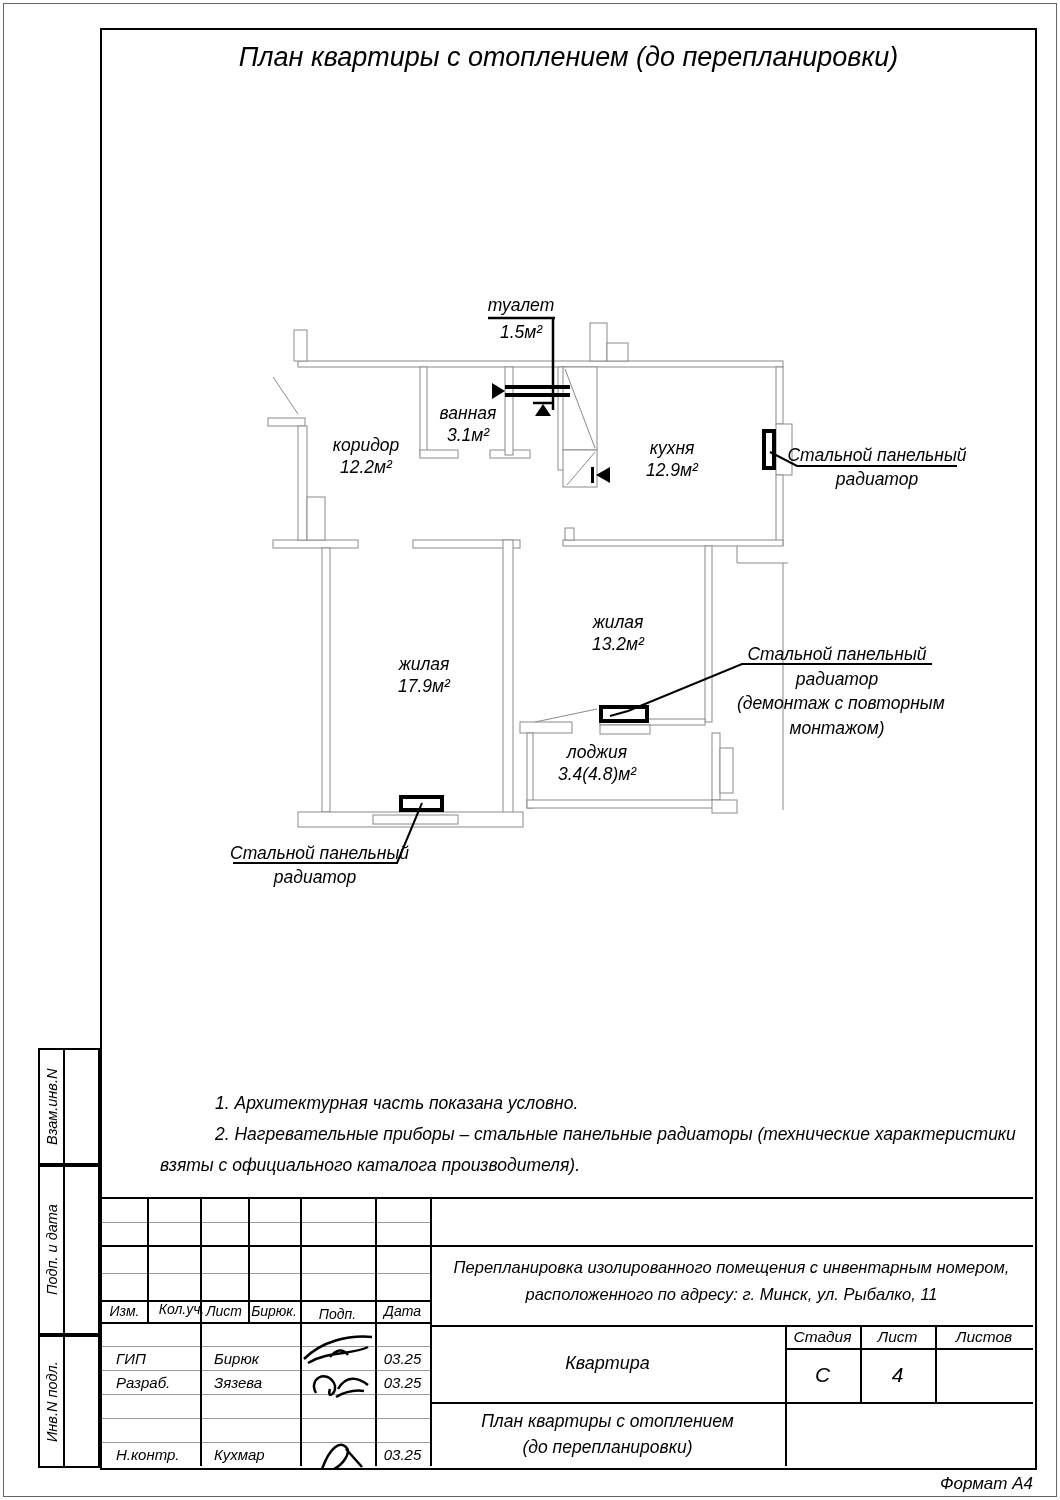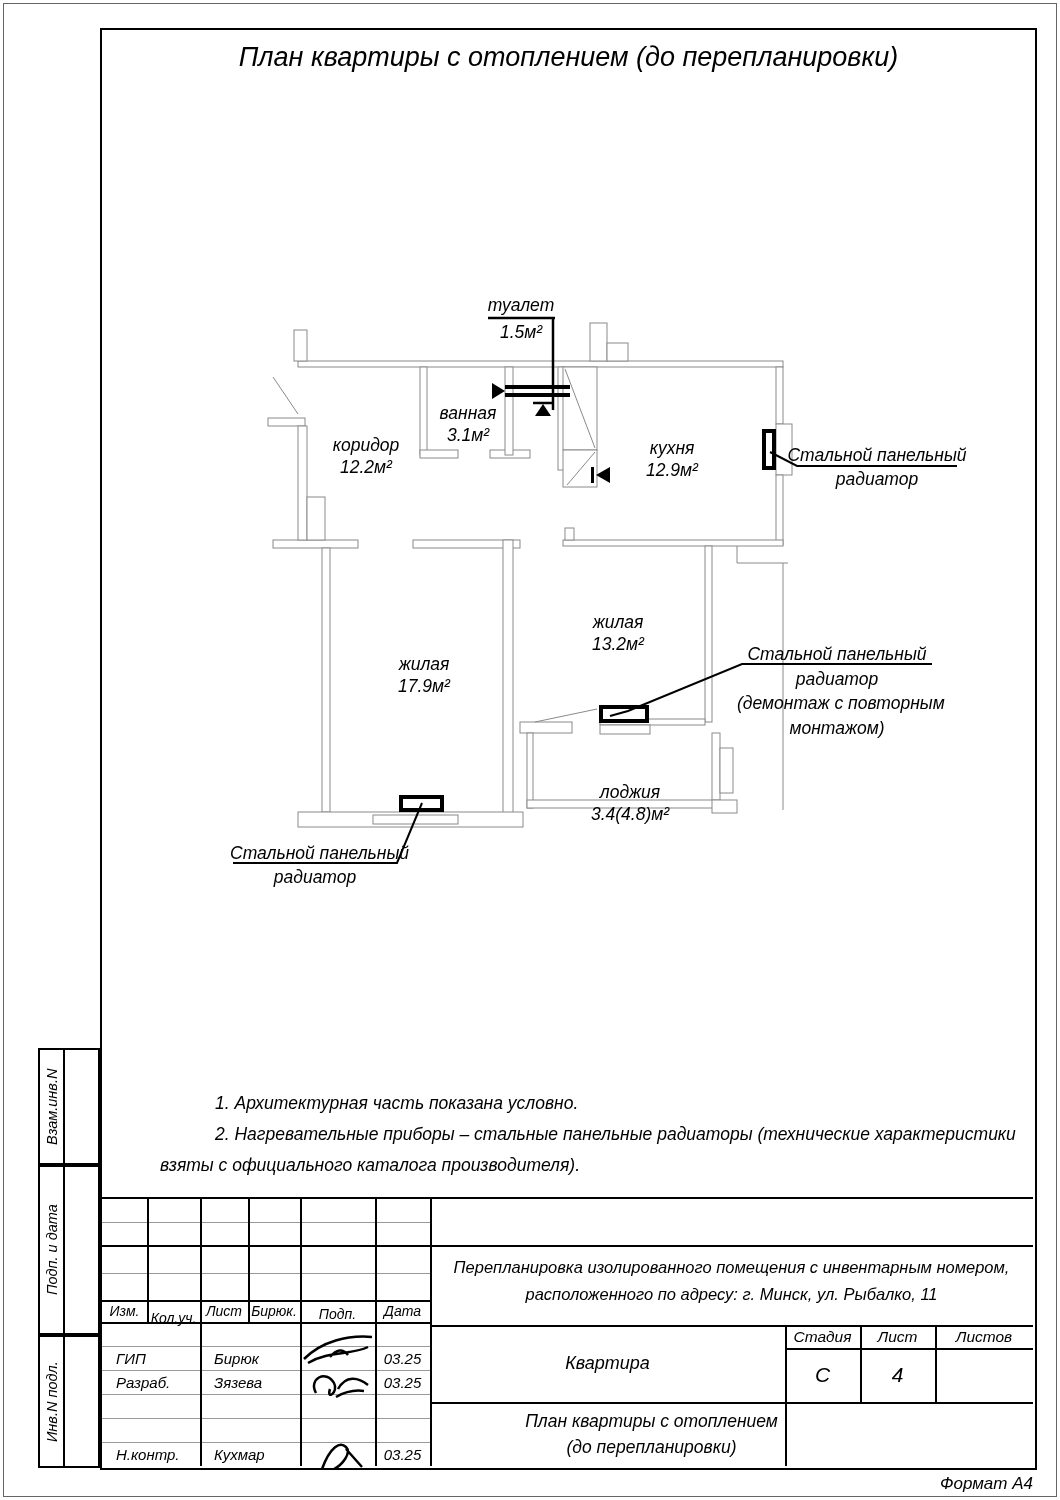--- a/index.html
+++ b/index.html
@@ -141,21 +141,21 @@
     <span style="display:block">12.9м²</span>
   </div>
   <div class="room" style="left:548px;top:611px;">
     <span style="display:block">жилая</span>
     <span style="display:block">13.2м²</span>
   </div>
   <div class="room" style="left:354px;top:653px;">
     <span style="display:block">жилая</span>
     <span style="display:block">17.9м²</span>
   </div>
-  <div class="room" style="left:560px;top:741px;margin-top:40px;">
+  <div class="room" style="left:527px;top:741px;">
     <span style="display:block">лоджия</span>
     <span style="display:block">3.4(4.8)м²</span>
   </div>
 
   <div class="callout" style="left:782px;top:444px;width:190px;line-height:23.5px;">
     <span style="display:block">Стальной панельный</span>
     <span style="display:block">радиатор</span>
   </div>
   <div class="callout" style="left:737px;top:642px;width:200px;line-height:24.5px;">
     <span style="display:block">Стальной панельный</span>
@@ -207,21 +207,21 @@
     <div class="vl" style="left:98px;top:0;height:269px;"></div>
     <div class="vl" style="left:146px;top:0;height:125px;"></div>
     <div class="vl" style="left:198px;top:0;height:269px;"></div>
     <div class="vl" style="left:273px;top:0;height:269px;"></div>
     <div class="vl" style="left:328px;top:0;height:269px;"></div>
     <div class="vl" style="left:683px;top:128px;height:141px;"></div>
     <div class="vl" style="left:758px;top:128px;height:77px;"></div>
     <div class="vl" style="left:833px;top:128px;height:77px;"></div>
 
     <div class="cell hdr" style="left:0;top:103px;width:45px;height:22px;">Изм.</div>
-    <div class="cell hdr" style="left:45px;top:113px;width:53px;height:16px;">Кол.уч.</div>
+    <div class="cell hdr" style="left:45px;top:104px;width:53px;height:16px;padding-left:8px;">Кол.уч.</div>
     <div class="cell hdr" style="left:98px;top:103px;width:48px;height:22px;">Лист</div>
     <div class="cell hdr" style="left:146px;top:103px;width:52px;height:22px;">Бирюк.</div>
     <div class="cell hdr" style="left:198px;top:103px;width:75px;height:27px;">Подп.</div>
     <div class="cell hdr" style="left:273px;top:103px;width:55px;height:22px;">Дата</div>
 
     <div class="cell rowtxt left" style="left:0;top:149px;width:98px;height:24px;">ГИП</div>
     <div class="cell rowtxt left" style="left:98px;top:149px;width:100px;height:24px;">Бирюк</div>
     <div class="cell rowtxt" style="left:273px;top:149px;width:55px;height:24px;">03.25</div>
     <div class="cell rowtxt left" style="left:0;top:173px;width:98px;height:24px;">Разраб.</div>
     <div class="cell rowtxt left" style="left:98px;top:173px;width:100px;height:24px;">Зязева</div>
@@ -244,21 +244,21 @@
       <span>Перепланировка изолированного помещения с инвентарным номером,</span>
       <span>расположенного по адресу: г. Минск, ул. Рыбалко, 11</span>
     </div>
     <div class="cell" style="left:328px;top:128px;width:355px;height:77px;font-size:18px;">Квартира</div>
     <div class="cell hdr" style="left:683px;top:128px;width:75px;height:23px;font-size:15.5px;">Стадия</div>
     <div class="cell hdr" style="left:758px;top:128px;width:75px;height:23px;font-size:15.5px;">Лист</div>
     <div class="cell hdr" style="left:833px;top:128px;width:98px;height:23px;font-size:15.5px;">Листов</div>
     <div class="cell stageval" style="left:683px;top:151px;width:75px;height:54px;">С</div>
     <div class="cell stageval" style="left:758px;top:151px;width:75px;height:54px;">4</div>
     <div class="cell stageval" style="left:833px;top:151px;width:98px;height:54px;"></div>
-    <div class="cell dn" style="left:328px;top:205px;width:355px;height:64px;margin-left:44px;">
+    <div class="cell dn" style="left:328px;top:205px;width:355px;height:64px;">
       <span>План квартиры с отоплением</span>
       <span>(до перепланировки)</span>
     </div>
 
   </div>
 
   <div class="format">Формат А4</div>
 </div>
 
 </body></html>

